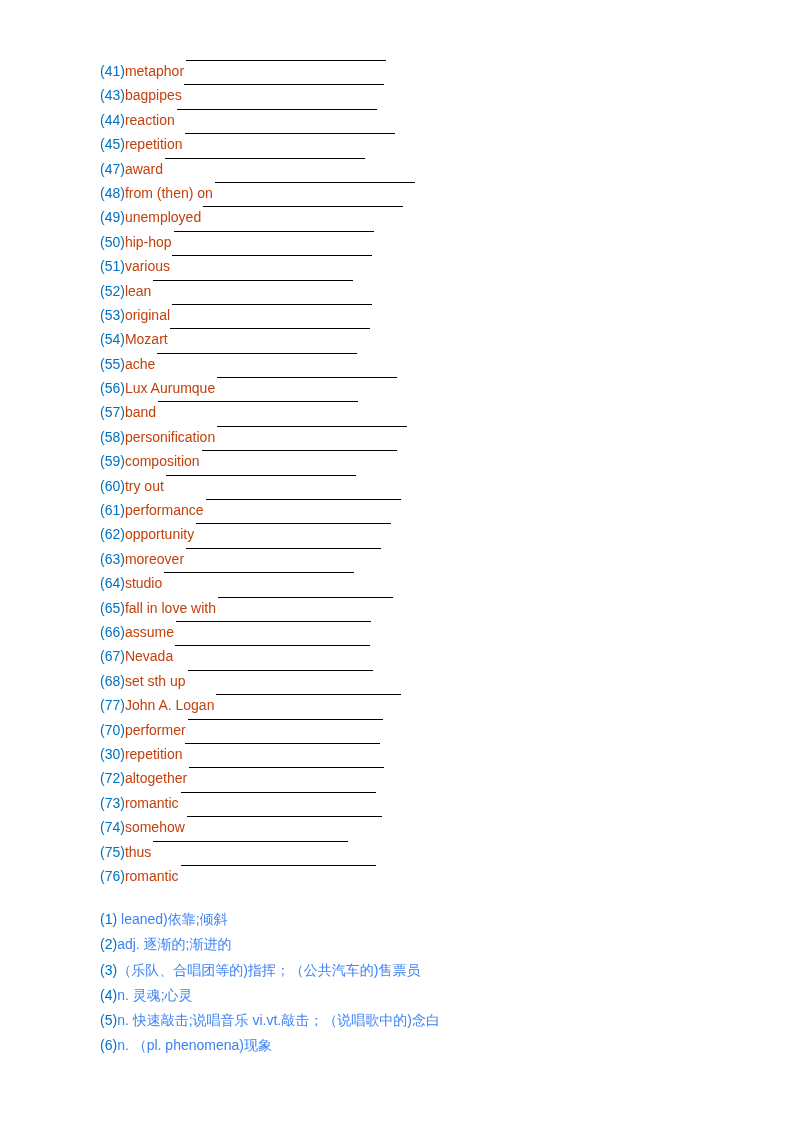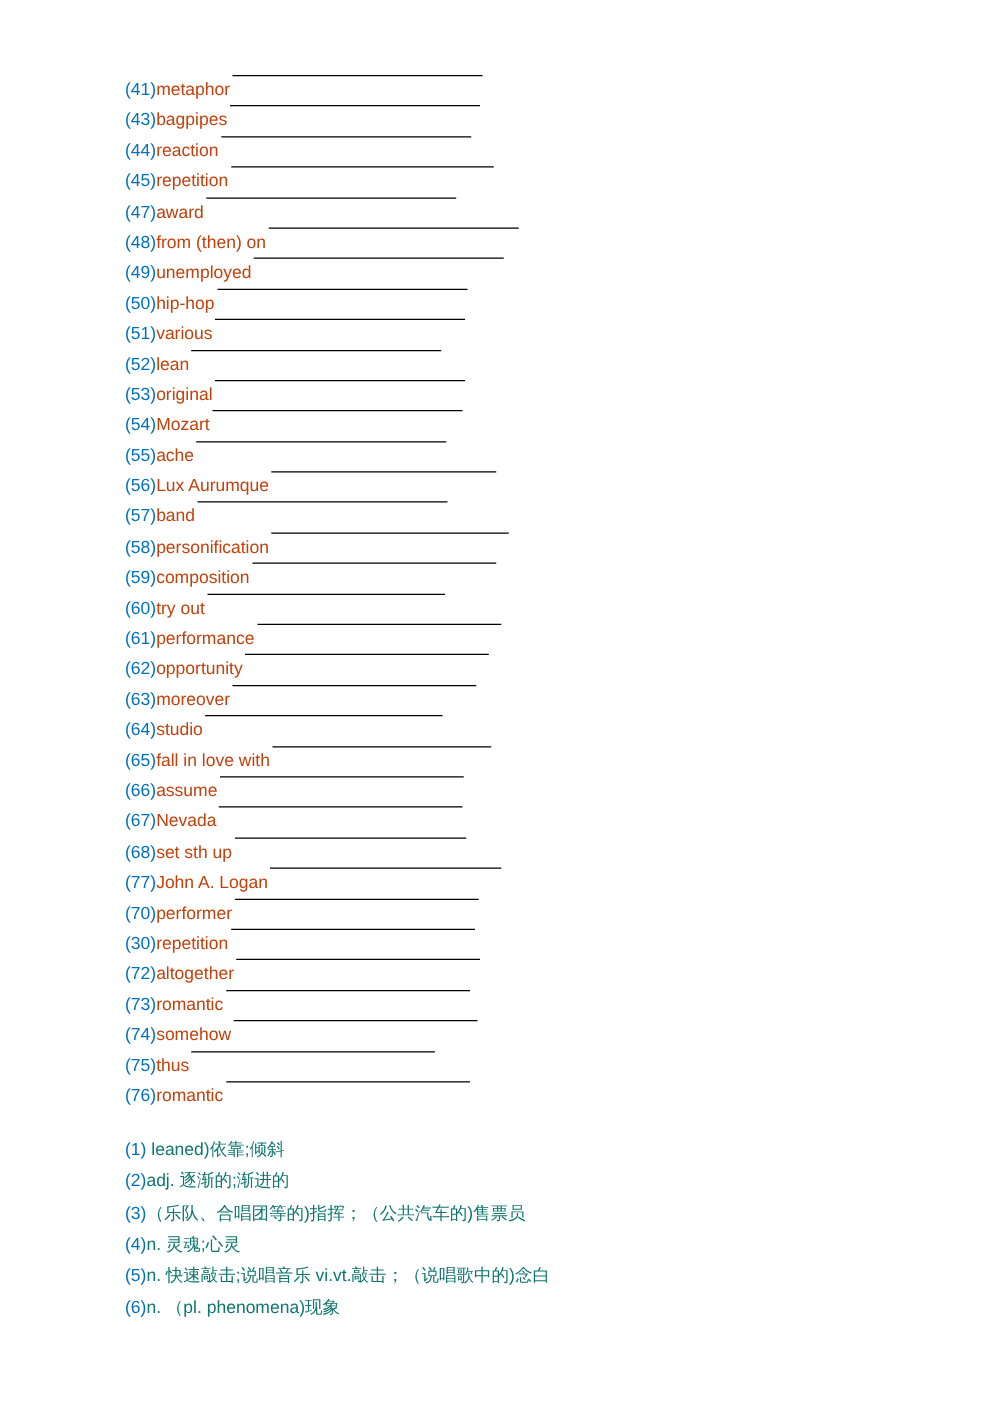--- a/index.html
+++ b/index.html
@@ -46,21 +46,21 @@
     }
     .answer-item {
       line-height: 1.8;
       color: #000000;
       font-size: 14px;
     }
     .answer-number {
       color: #0070c0;
     }
     .answer-text {
-      color: #0f766e;
+      color: #3b82f6;
     }
   </style>
 </head>
 <body>
 
 <div class="vocab-list">
 <div class="vocab-item">
       <span class="vocab-number">(41)</span>
       <span class="vocab-word">metaphor</span>
       <span class="vocab-line" style="max-width: 200px;"></span>

